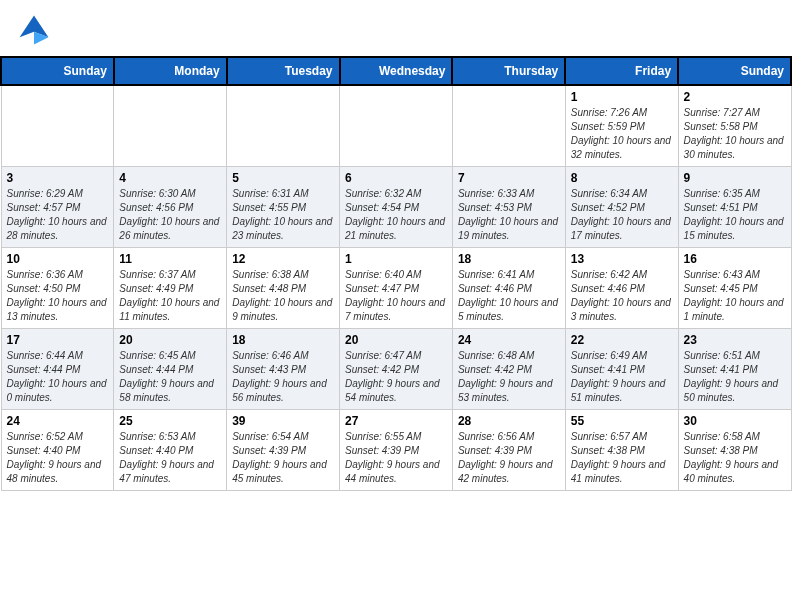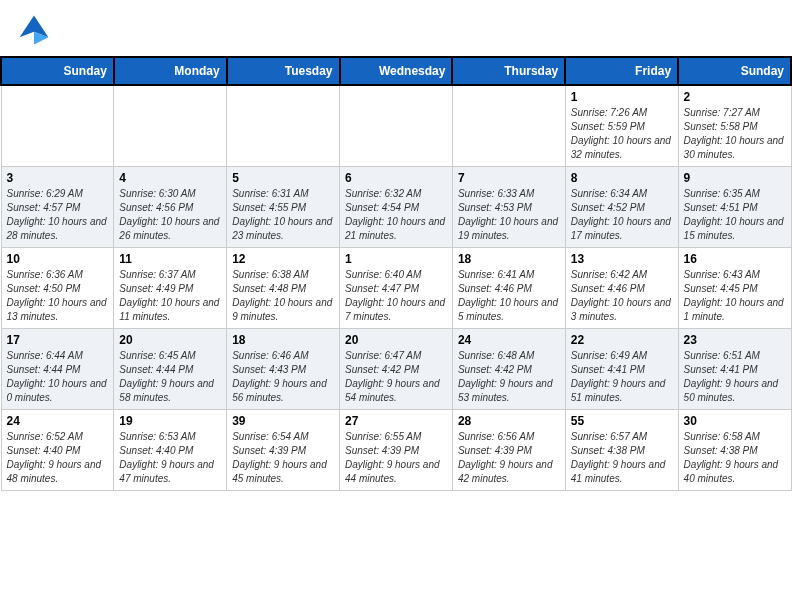--- a/index.html
+++ b/index.html
@@ -220,21 +220,21 @@
           <span class="day-num">23</span>
           <div class="day-info">Sunrise: 6:51 AM<br>Sunset: 4:41 PM<br>Daylight: 9 hours and 50 minutes.</div>
         </td>
       </tr>
       <tr>
         <td>
           <span class="day-num">24</span>
           <div class="day-info">Sunrise: 6:52 AM<br>Sunset: 4:40 PM<br>Daylight: 9 hours and 48 minutes.</div>
         </td>
         <td>
-          <span class="day-num">19</span>
+          <span class="day-num">25</span>
           <div class="day-info">Sunrise: 6:53 AM<br>Sunset: 4:40 PM<br>Daylight: 9 hours and 47 minutes.</div>
         </td>
         <td>
           <span class="day-num">39</span>
           <div class="day-info">Sunrise: 6:54 AM<br>Sunset: 4:39 PM<br>Daylight: 9 hours and 45 minutes.</div>
         </td>
         <td>
           <span class="day-num">27</span>
           <div class="day-info">Sunrise: 6:55 AM<br>Sunset: 4:39 PM<br>Daylight: 9 hours and 44 minutes.</div>
         </td>

